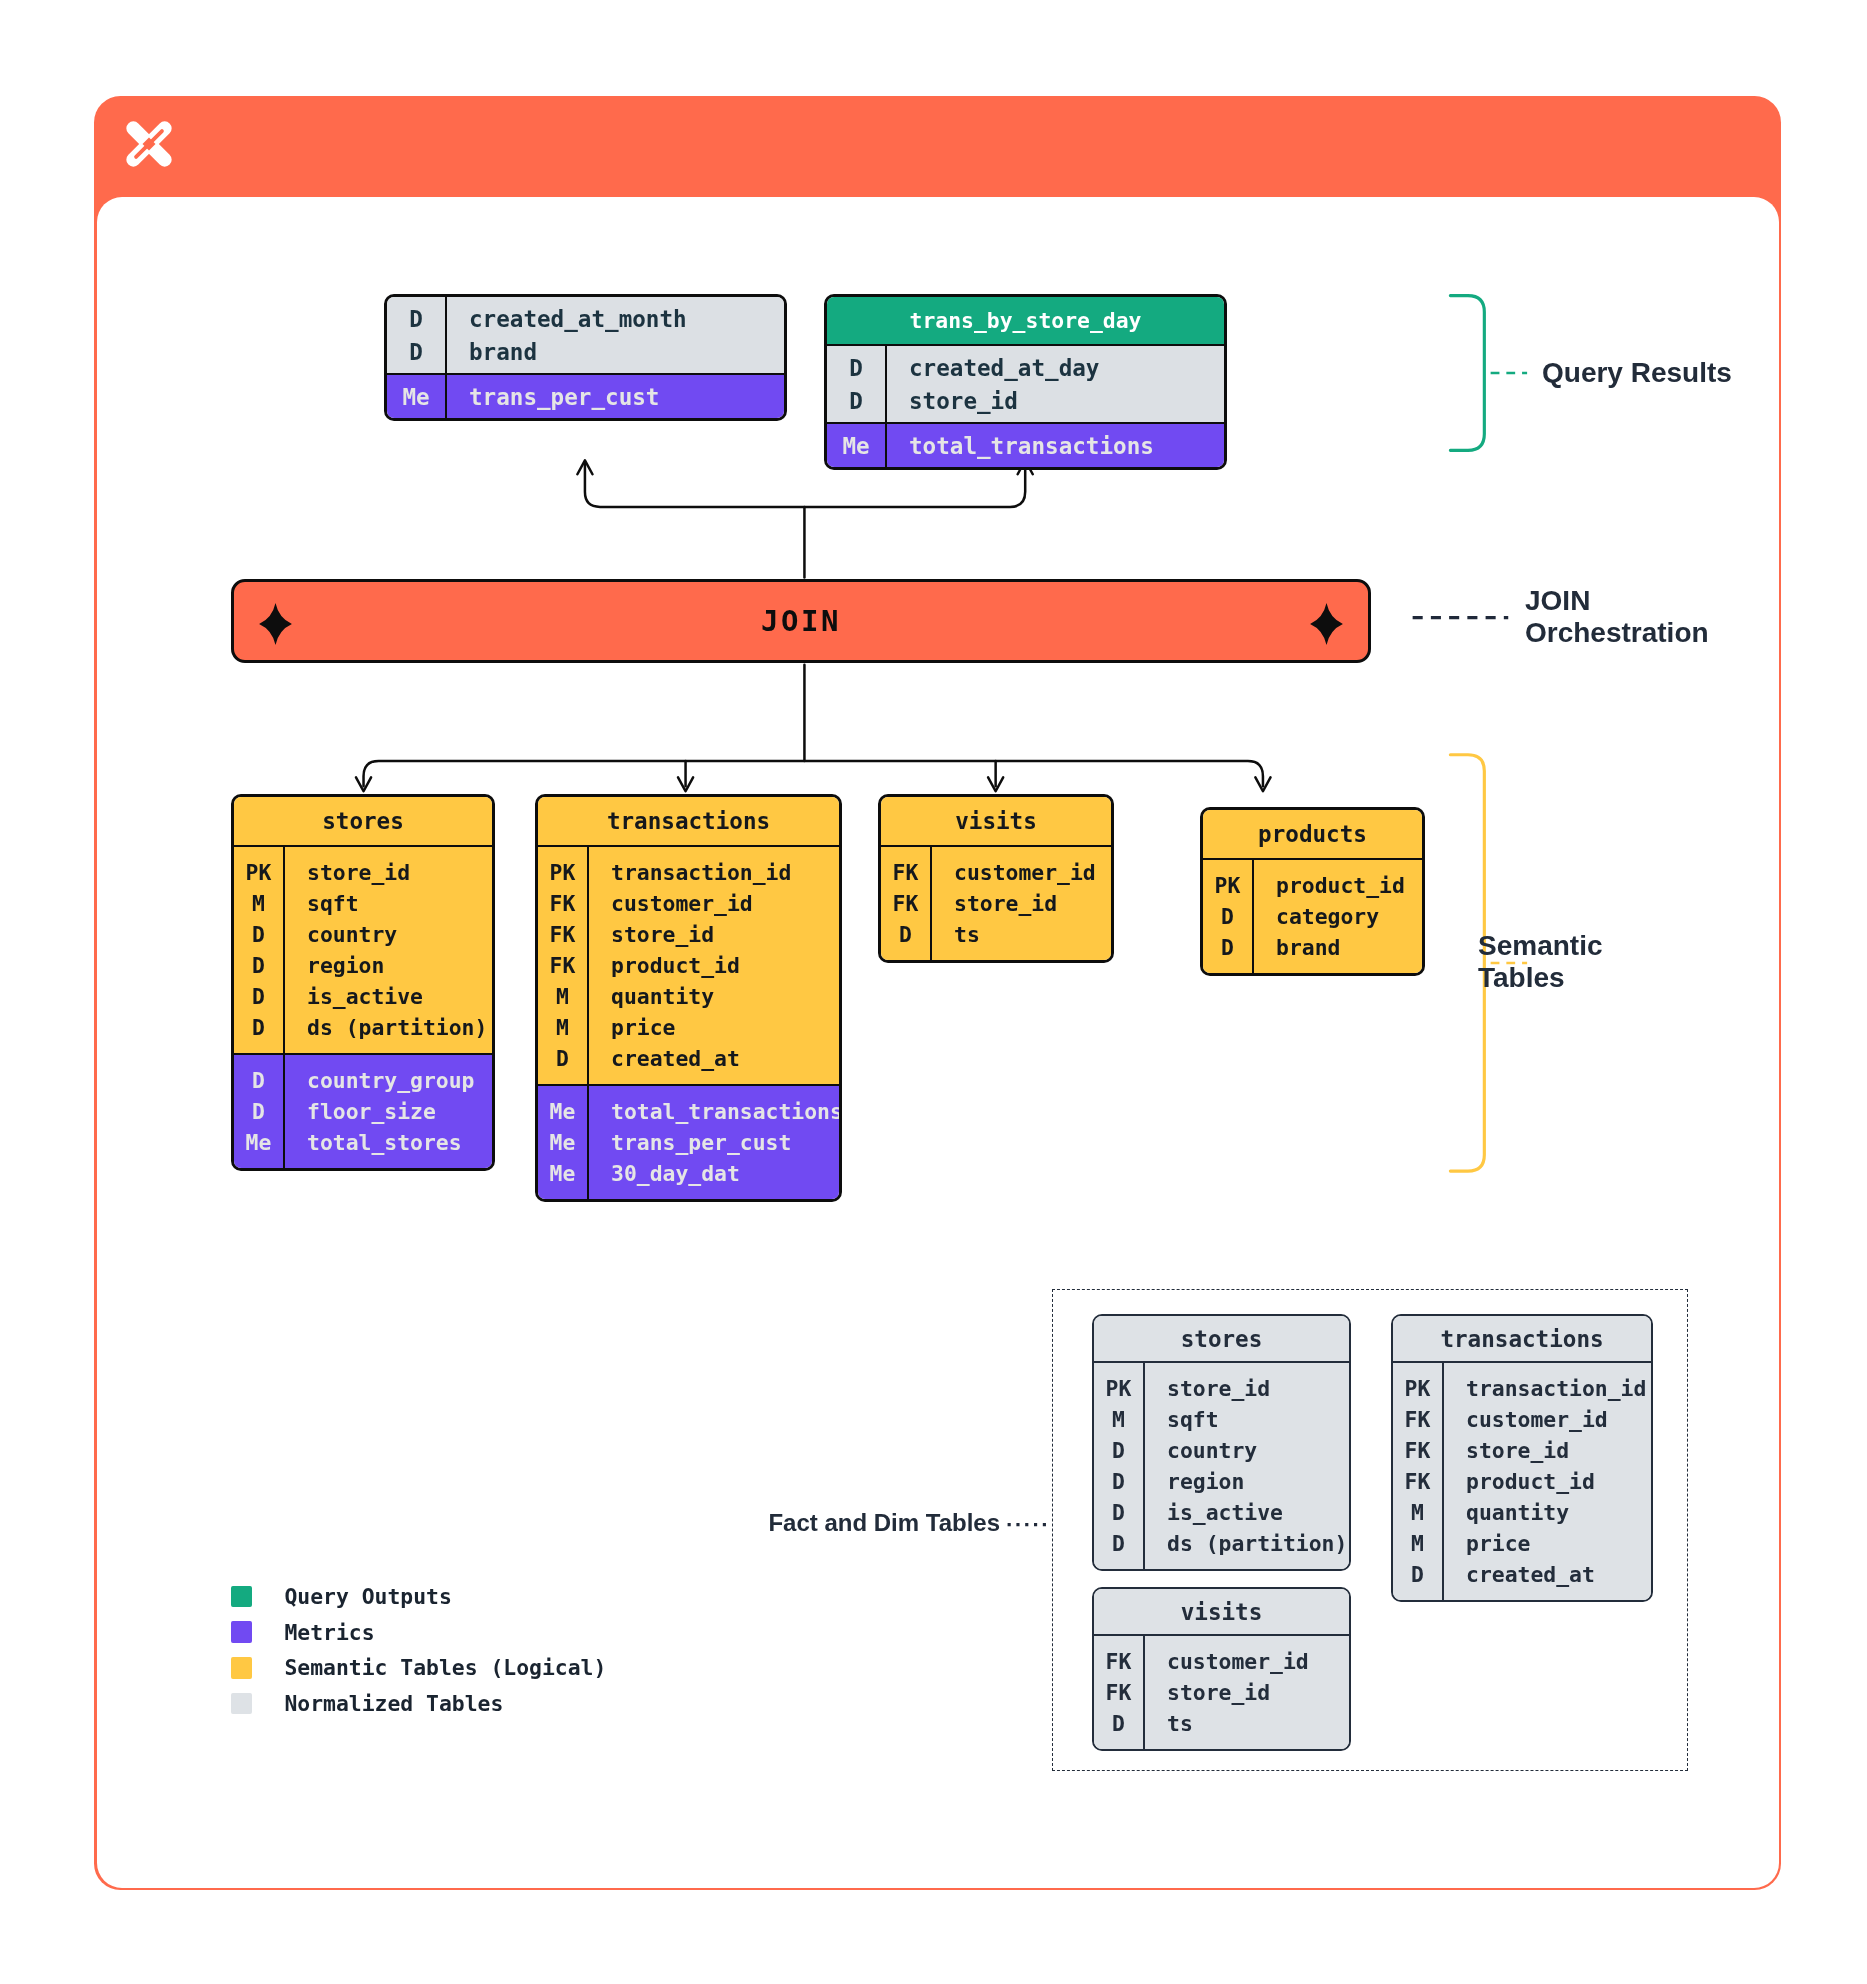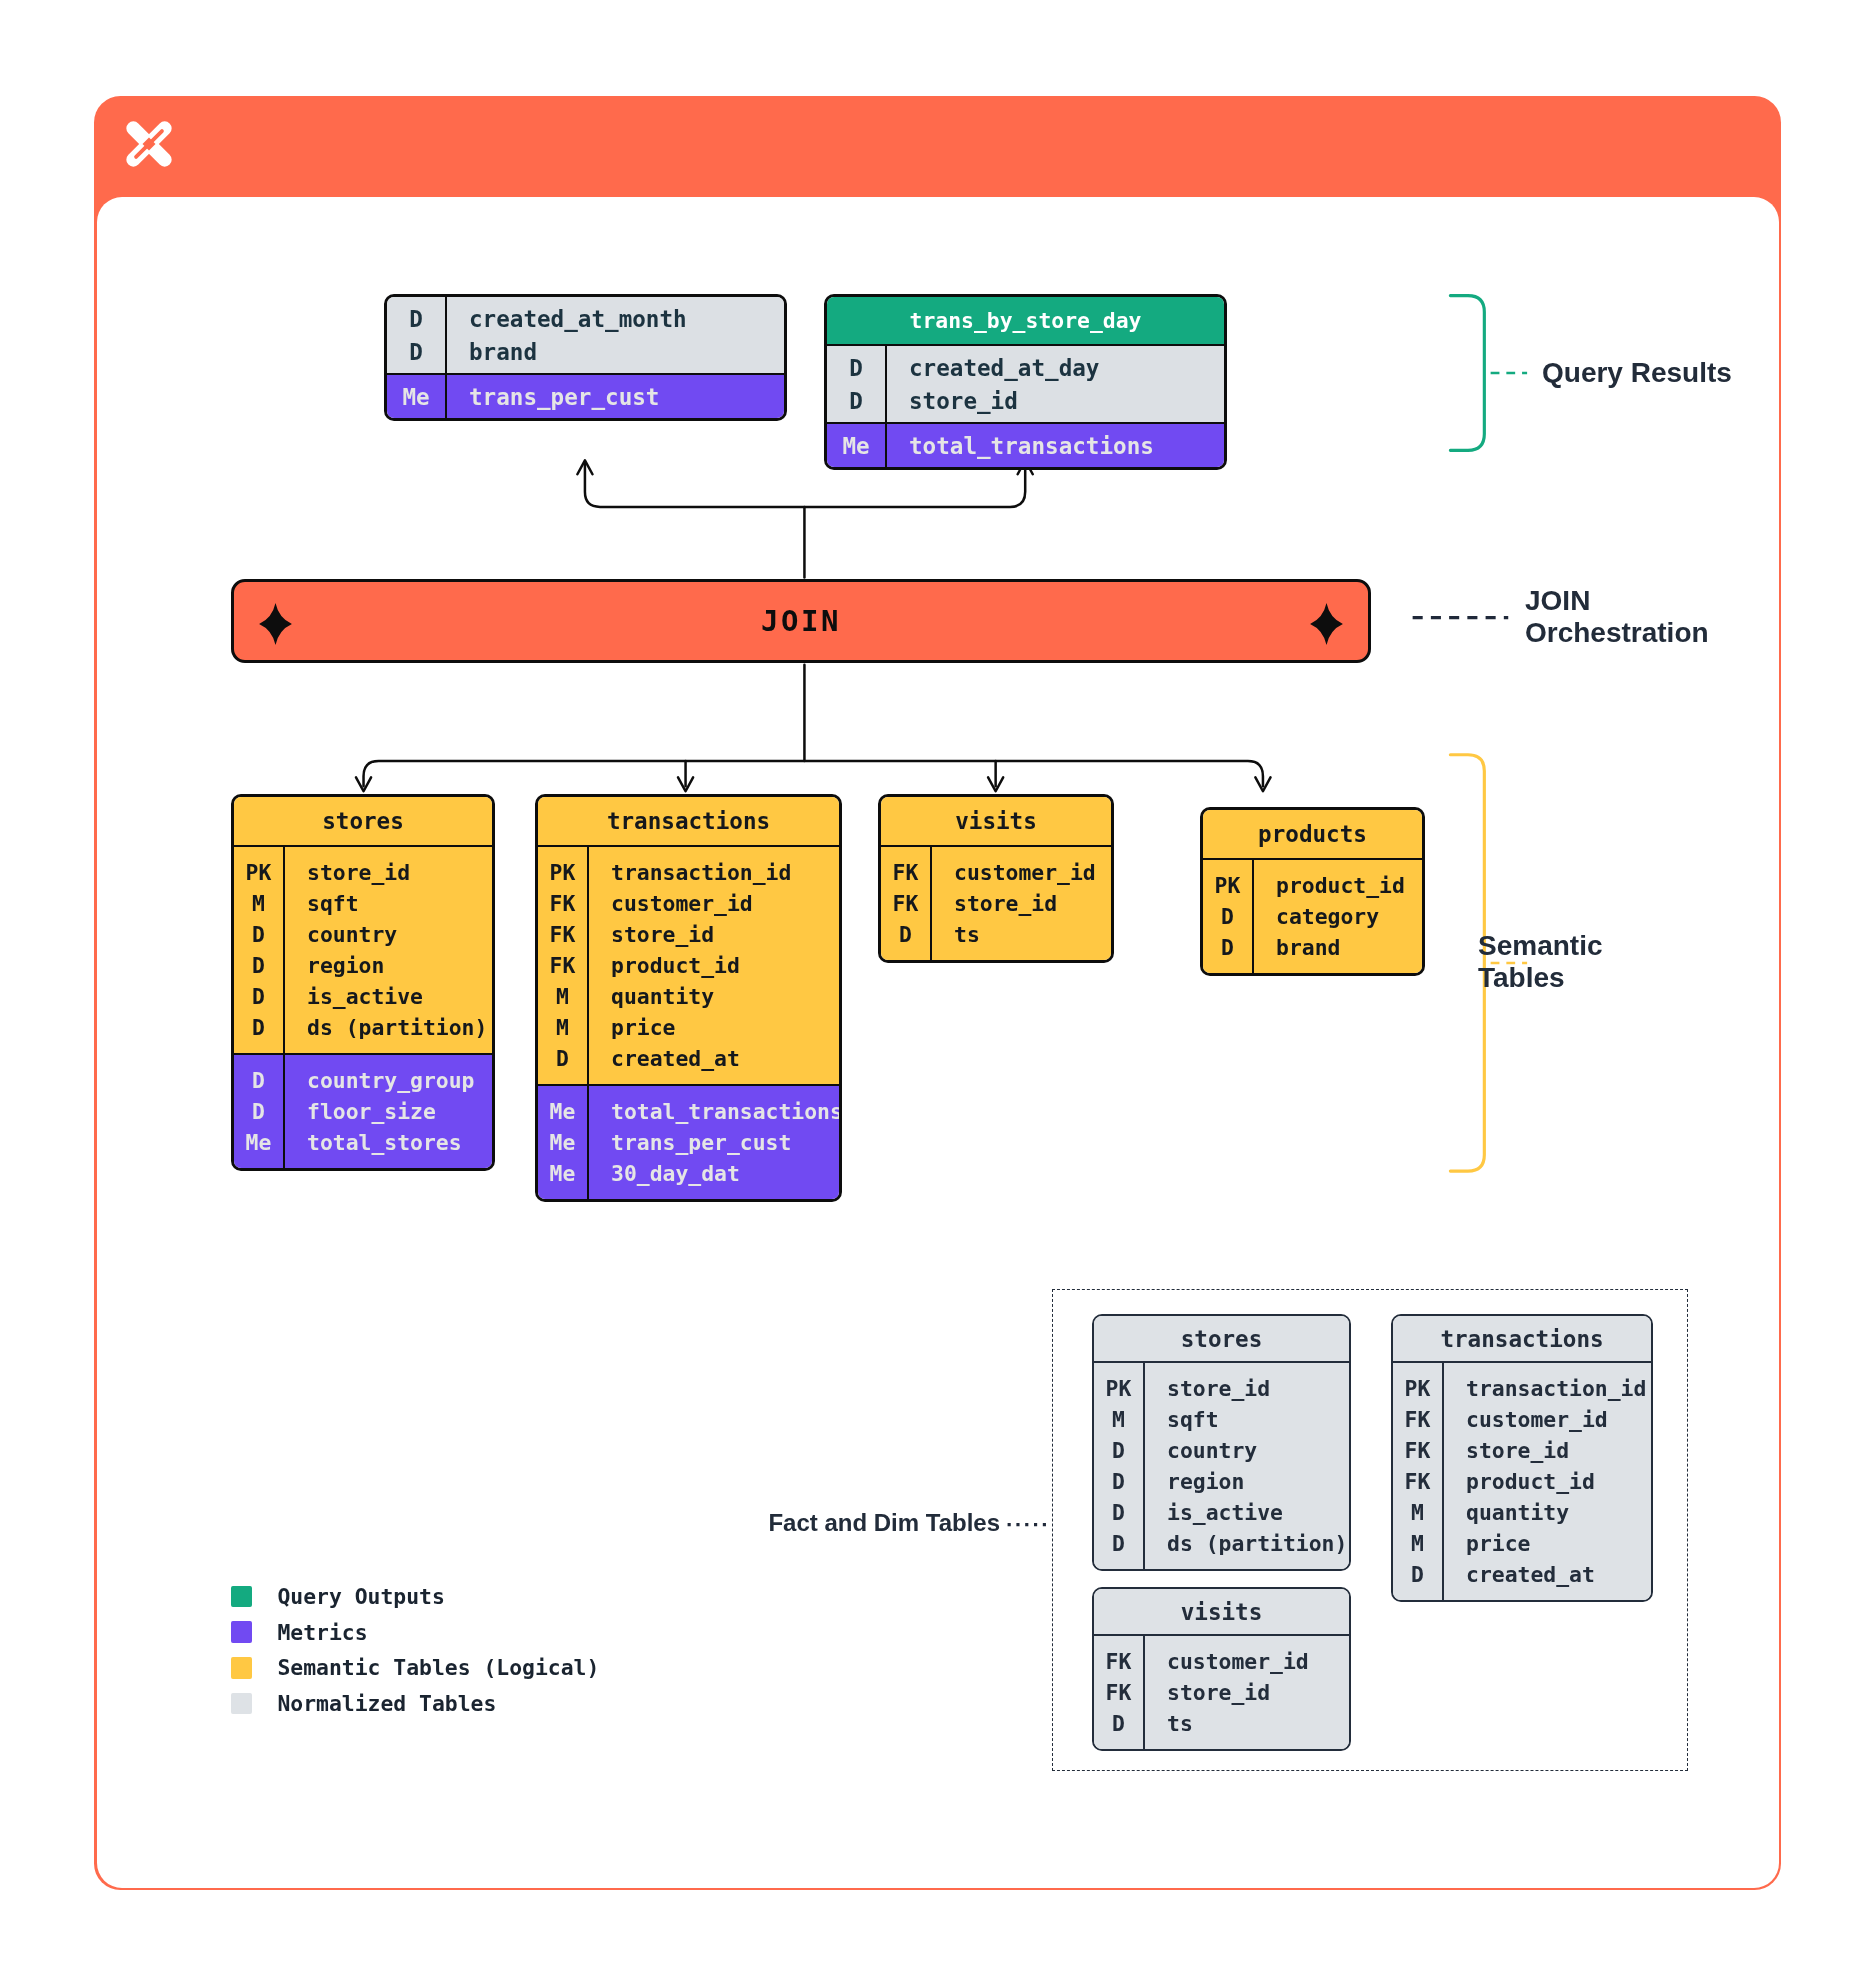--- a/index.html
+++ b/index.html
@@ -81,21 +81,21 @@
   #note-factdim{right:868px;top:1509px;font-size:24px;white-space:nowrap;}
 
   
   .dash-box{position:absolute;left:1052px;top:1289px;width:636px;height:482px;
             border:1.9px dashed #232d3b;box-sizing:border-box;}
 
   
   .legend{position:absolute;left:231px;top:1585px;}
   .lg-row{display:flex;align-items:center;margin-bottom:13.2px;height:22.6px;}
   .lg-swatch{width:21.4px;height:21.4px;border-radius:1.9px;flex:none;}
-  .lg-label{margin-left:25px;font-size:21.4px;font-weight:bold;color:#1a2430;white-space:nowrap;}
+  .lg-label{margin-left:32px;font-size:21.4px;font-weight:bold;color:#1a2430;white-space:nowrap;}
 </style>
 </head>
 <body>
 
 <div class="page">
 
   <div class="card">
     <svg class="logo" viewBox="0 0 100 100">
       <g fill="#ffffff">
         <rect x="37" y="-4" width="26" height="108" rx="13" transform="rotate(45 50 50)"></rect>

